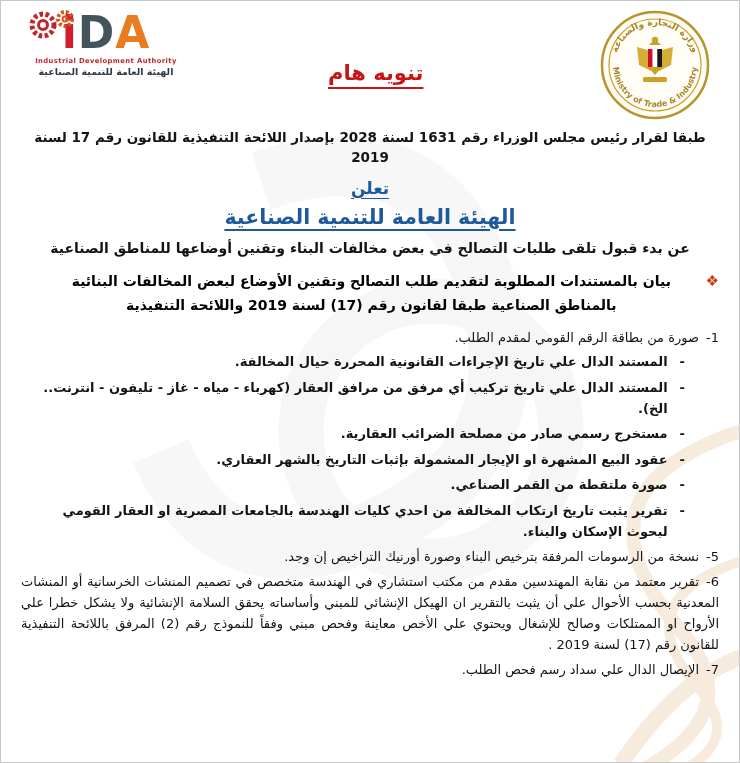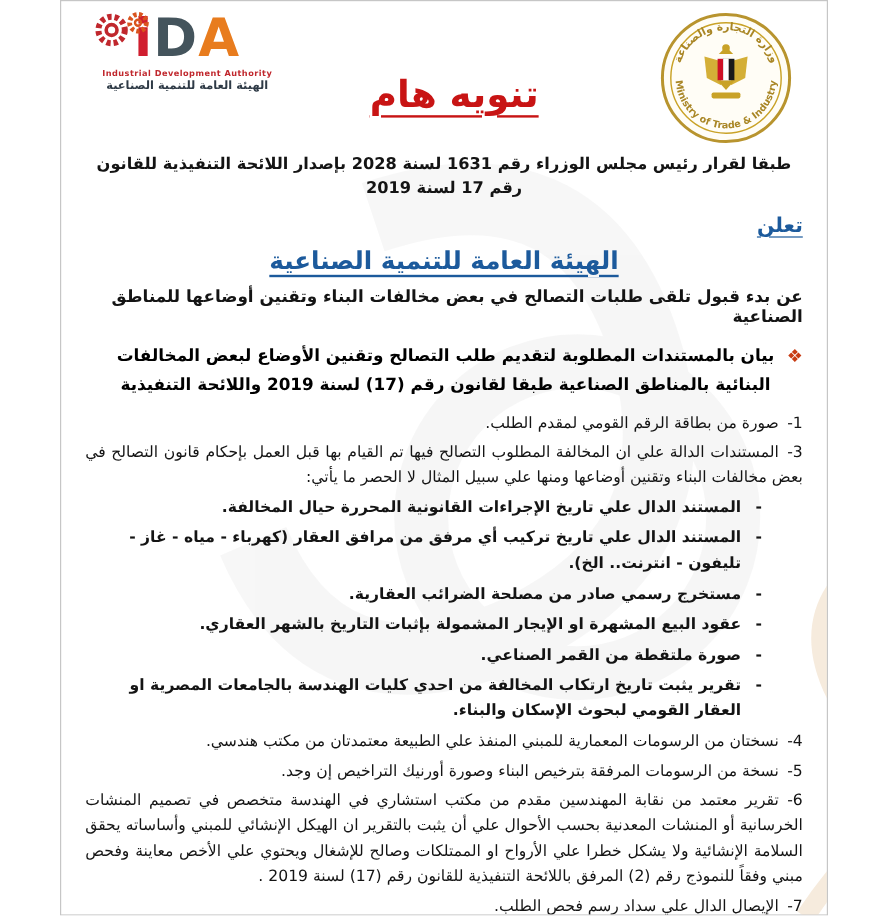--- a/index.html
+++ b/index.html
@@ -1,21 +1,21 @@
 <!DOCTYPE html>
 <html lang="ar"><head>
 <meta charset="utf-8">
 <style>
   * { margin: 0; padding: 0; box-sizing: border-box; }
   html, body { background: #ffffff; }
   body { font-family: "DejaVu Sans", sans-serif; }
 
   .page {
     position: relative;
-    width: 640px;
+    width: 740px;
     height: 763px;
     margin: 0 auto;
     background: #ffffff;
     border: 1px solid #c6c6c6;
     overflow: hidden;
   }
 
   
   .watermark { position: absolute; inset: 0; pointer-events: none; z-index: 0; }
 
@@ -30,42 +30,42 @@
   .ida-i { color: #d01e2f; }
   .ida-d { color: #44545c; }
   .ida-a { color: #e87c1e; }
   .ida-en { color: #c0272d; font-size: 6.8px; font-weight: bold; letter-spacing: 0.4px; margin-top: 2px; }
   .ida-ar { color: #2e3a46; font-size: 9.5px; font-weight: bold; direction: rtl; margin-top: 1px; }
 
   .ministry-seal { position: absolute; top: 0; right: 8px; }
 
   .notice-title {
     position: absolute; top: 52px; left: 50%; transform: translateX(-44%);
-    color: #c81414; font-size: 31px; font-weight: bold; direction: rtl;
+    color: #c81414; font-size: 21px; font-weight: bold; direction: rtl;
     text-decoration: underline; text-underline-offset: 7px; text-decoration-thickness: 2px;
     white-space: nowrap;
   }
 
   
   .decree-line {
     direction: rtl; text-align: center; color: #141414;
     font-size: 13.5px; font-weight: bold; margin-top: 6px; line-height: 1.5;
   }
   .announce-word {
-    direction: rtl; text-align: right; color: #1c5a9c;
+    direction: rtl; text-align: center; color: #1c5a9c;
     font-size: 17px; font-weight: bold; margin-top: 10px;
     text-decoration: underline; text-underline-offset: 4px;
   }
   .authority-name {
     direction: rtl; text-align: center; color: #1c5a9c;
     font-size: 20.5px; font-weight: bold; margin-top: 7px;
     text-decoration: underline; text-underline-offset: 5px;
   }
   .subject-line {
-    direction: rtl; text-align: right; color: #141414;
+    direction: rtl; text-align: center; color: #141414;
     font-size: 14px; font-weight: bold; margin-top: 11px;
   }
 
   
   .req-heading-row {
     direction: rtl; display: flex; align-items: flex-start; gap: 10px;
     margin-top: 13px;
   }
   .diamond-bullet { color: #c83c14; font-size: 15px; line-height: 1.6; flex: 0 0 auto; }
   .req-heading {
@@ -160,21 +160,20 @@
     <div class="req-heading-row">
       <span class="diamond-bullet">❖</span>
       <div class="req-heading">بيان بالمستندات المطلوبة لتقديم طلب التصالح وتقنين الأوضاع لبعض المخالفات البنائية بالمناطق الصناعية طبقا لقانون رقم (17) لسنة 2019 واللائحة التنفيذية</div>
     </div>
 
     <div class="doc-list">
 
       <div class="num-item"><span class="num-mark">1-</span><span>صورة من بطاقة الرقم القومي لمقدم الطلب.</span></div>
 
 
-      <div class="num-item wraps"><span class="num-mark">3-</span><span>المستندات الدالة علي ان المخالفة المطلوب التصالح فيها تم القيام بها قبل العمل بإحكام قانون التصالح في بعض مخالفات البناء وتقنين أوضاعها ومنها علي سبيل المثال لا الحصر ما يأتي:</span></div>
 
       <div class="sub-item">
           <span class="dash-mark">-</span>
           <span class="sub-text">المستند الدال علي تاريخ الإجراءات القانونية المحررة حيال المخالفة.</span>
         </div>
 
       <div class="sub-item">
           <span class="dash-mark">-</span>
           <span class="sub-text">المستند الدال علي تاريخ تركيب أي مرفق من مرافق العقار (كهرباء - مياه - غاز - تليفون - انترنت.. الخ).</span>
         </div>
@@ -192,21 +191,20 @@
       <div class="sub-item">
           <span class="dash-mark">-</span>
           <span class="sub-text">صورة ملتقطة من القمر الصناعي.</span>
         </div>
 
       <div class="sub-item">
           <span class="dash-mark">-</span>
           <span class="sub-text">تقرير يثبت تاريخ ارتكاب المخالفة من احدي كليات الهندسة بالجامعات المصرية او العقار القومي لبحوث الإسكان والبناء.</span>
         </div>
 
-      <div class="num-item"><span class="num-mark">4-</span><span>نسختان من الرسومات المعمارية للمبني المنفذ علي الطبيعة معتمدتان من مكتب هندسي.</span></div>
 
       <div class="num-item"><span class="num-mark">5-</span><span>نسخة من الرسومات المرفقة بترخيص البناء وصورة أورنيك التراخيص إن وجد.</span></div>
 
       <div class="num-item wraps"><span class="num-mark">6-</span><span>تقرير معتمد من نقابة المهندسين مقدم من مكتب استشاري في الهندسة متخصص في تصميم المنشات الخرسانية أو المنشات المعدنية بحسب الأحوال علي أن يثبت بالتقرير ان الهيكل الإنشائي للمبني وأساساته يحقق السلامة الإنشائية ولا يشكل خطرا علي الأرواح او الممتلكات وصالح للإشغال ويحتوي علي الأخص معاينة وفحص مبني وفقاً للنموذج رقم (2) المرفق باللائحة التنفيذية للقانون رقم (17) لسنة 2019 .</span></div>
 
       <div class="num-item"><span class="num-mark">7-</span><span>الإيصال الدال علي سداد رسم فحص الطلب.</span></div>
 
     </div>
   </div>
 </div>

